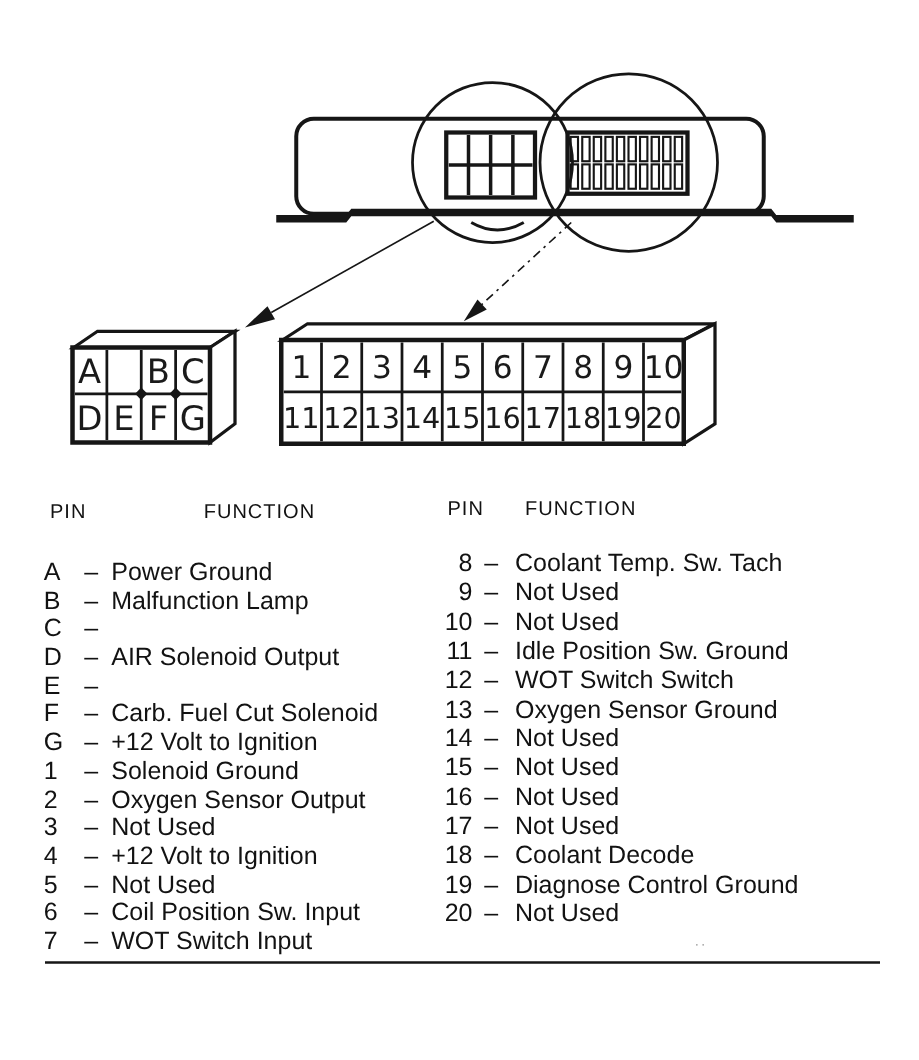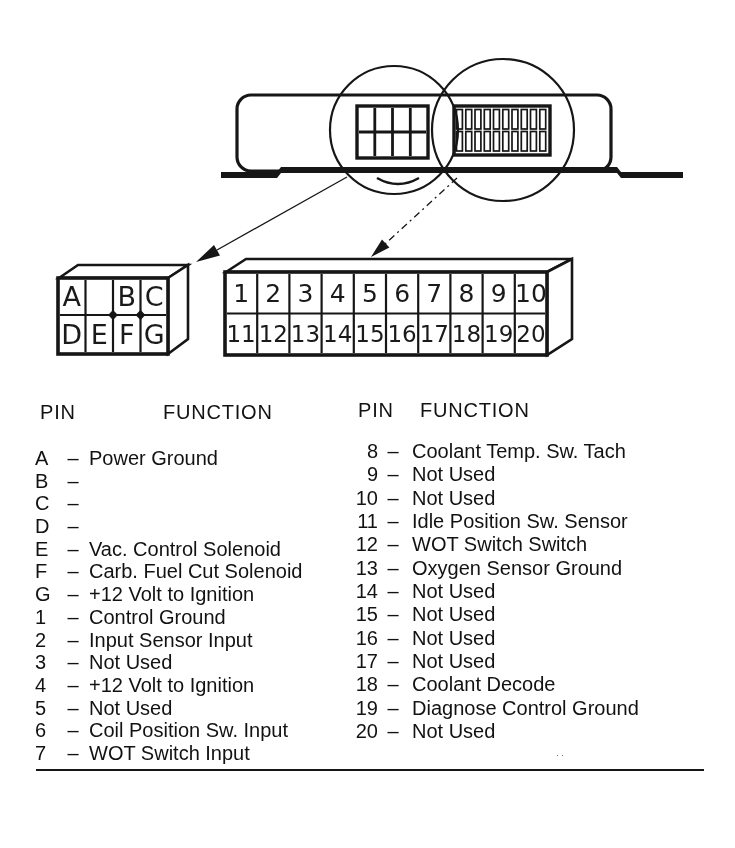--- a/index.html
+++ b/index.html
@@ -2,21 +2,21 @@
 <html><head>
 <meta charset="utf-8">
 <style>
   html,body{margin:0;padding:0;background:#fff}
   .page{position:relative;width:735px;height:848px;background:#fff;overflow:hidden;
         font-family:"Liberation Sans",sans-serif;color:#121212}
   .diagram-svg{position:absolute;left:0;top:0}
   .col{position:absolute}
   .col-left{left:34px;top:401px;width:310px}
   .col-right{left:352px;top:399px;width:370px}
-  .hdr{position:relative;font-size:20px;letter-spacing:.8px}
+  .hdr{position:relative;font-size:16px;letter-spacing:.8px}
   .col-left .hdr{height:46px}
   .col-right .hdr{height:41px}
   .hdr .hp{position:absolute;left:6px;top:0}
   .col-left .hdr .hf{position:absolute;left:129px;top:0}
   .col-right .hdr .hf{position:absolute;left:68px;top:0}
   .row{display:flex;font-size:20px;white-space:nowrap}
   .col-left .row{height:22.7px;line-height:22.7px}
   .col-right .row{height:23.34px;line-height:23.34px}
   .pin{flex:none}
   .col-left .pin{width:30px;padding-left:1px}
@@ -164,53 +164,54 @@
     <span class="hf">FUNCTION</span>
   </div>
   <div class="row">
         <span class="pin">A</span>
         <span class="dash">–</span>
         <span class="fn">Power Ground</span>
       </div>
   <div class="row">
         <span class="pin">B</span>
         <span class="dash">–</span>
+        <span class="fn">Malfunction Lamp</span>
       </div>
   <div class="row">
         <span class="pin">C</span>
         <span class="dash">–</span>
       </div>
   <div class="row">
         <span class="pin">D</span>
         <span class="dash">–</span>
+        <span class="fn">AIR Solenoid Output</span>
       </div>
   <div class="row">
         <span class="pin">E</span>
         <span class="dash">–</span>
-        <span class="fn">Vac. Control Solenoid</span>
       </div>
   <div class="row">
         <span class="pin">F</span>
         <span class="dash">–</span>
         <span class="fn">Carb. Fuel Cut Solenoid</span>
       </div>
   <div class="row">
         <span class="pin">G</span>
         <span class="dash">–</span>
         <span class="fn">+12 Volt to Ignition</span>
       </div>
   <div class="row">
         <span class="pin">1</span>
         <span class="dash">–</span>
-        <span class="fn">Control Ground</span>
+        <span class="fn">Solenoid Ground</span>
       </div>
   <div class="row">
         <span class="pin">2</span>
         <span class="dash">–</span>
-        <span class="fn">Input Sensor Input</span>
+        <span class="fn">Oxygen Sensor Output</span>
       </div>
   <div class="row">
         <span class="pin">3</span>
         <span class="dash">–</span>
         <span class="fn">Not Used</span>
       </div>
   <div class="row">
         <span class="pin">4</span>
         <span class="dash">–</span>
         <span class="fn">+12 Volt to Ignition</span>
@@ -248,21 +249,21 @@
         <span class="fn">Not Used</span>
       </div>
   <div class="row">
         <span class="pin">10</span>
         <span class="dash">–</span>
         <span class="fn">Not Used</span>
       </div>
   <div class="row">
         <span class="pin">11</span>
         <span class="dash">–</span>
-        <span class="fn">Idle Position Sw. Sensor</span>
+        <span class="fn">Idle Position Sw. Ground</span>
       </div>
   <div class="row">
         <span class="pin">12</span>
         <span class="dash">–</span>
         <span class="fn">WOT Switch Switch</span>
       </div>
   <div class="row">
         <span class="pin">13</span>
         <span class="dash">–</span>
         <span class="fn">Oxygen Sensor Ground</span>

